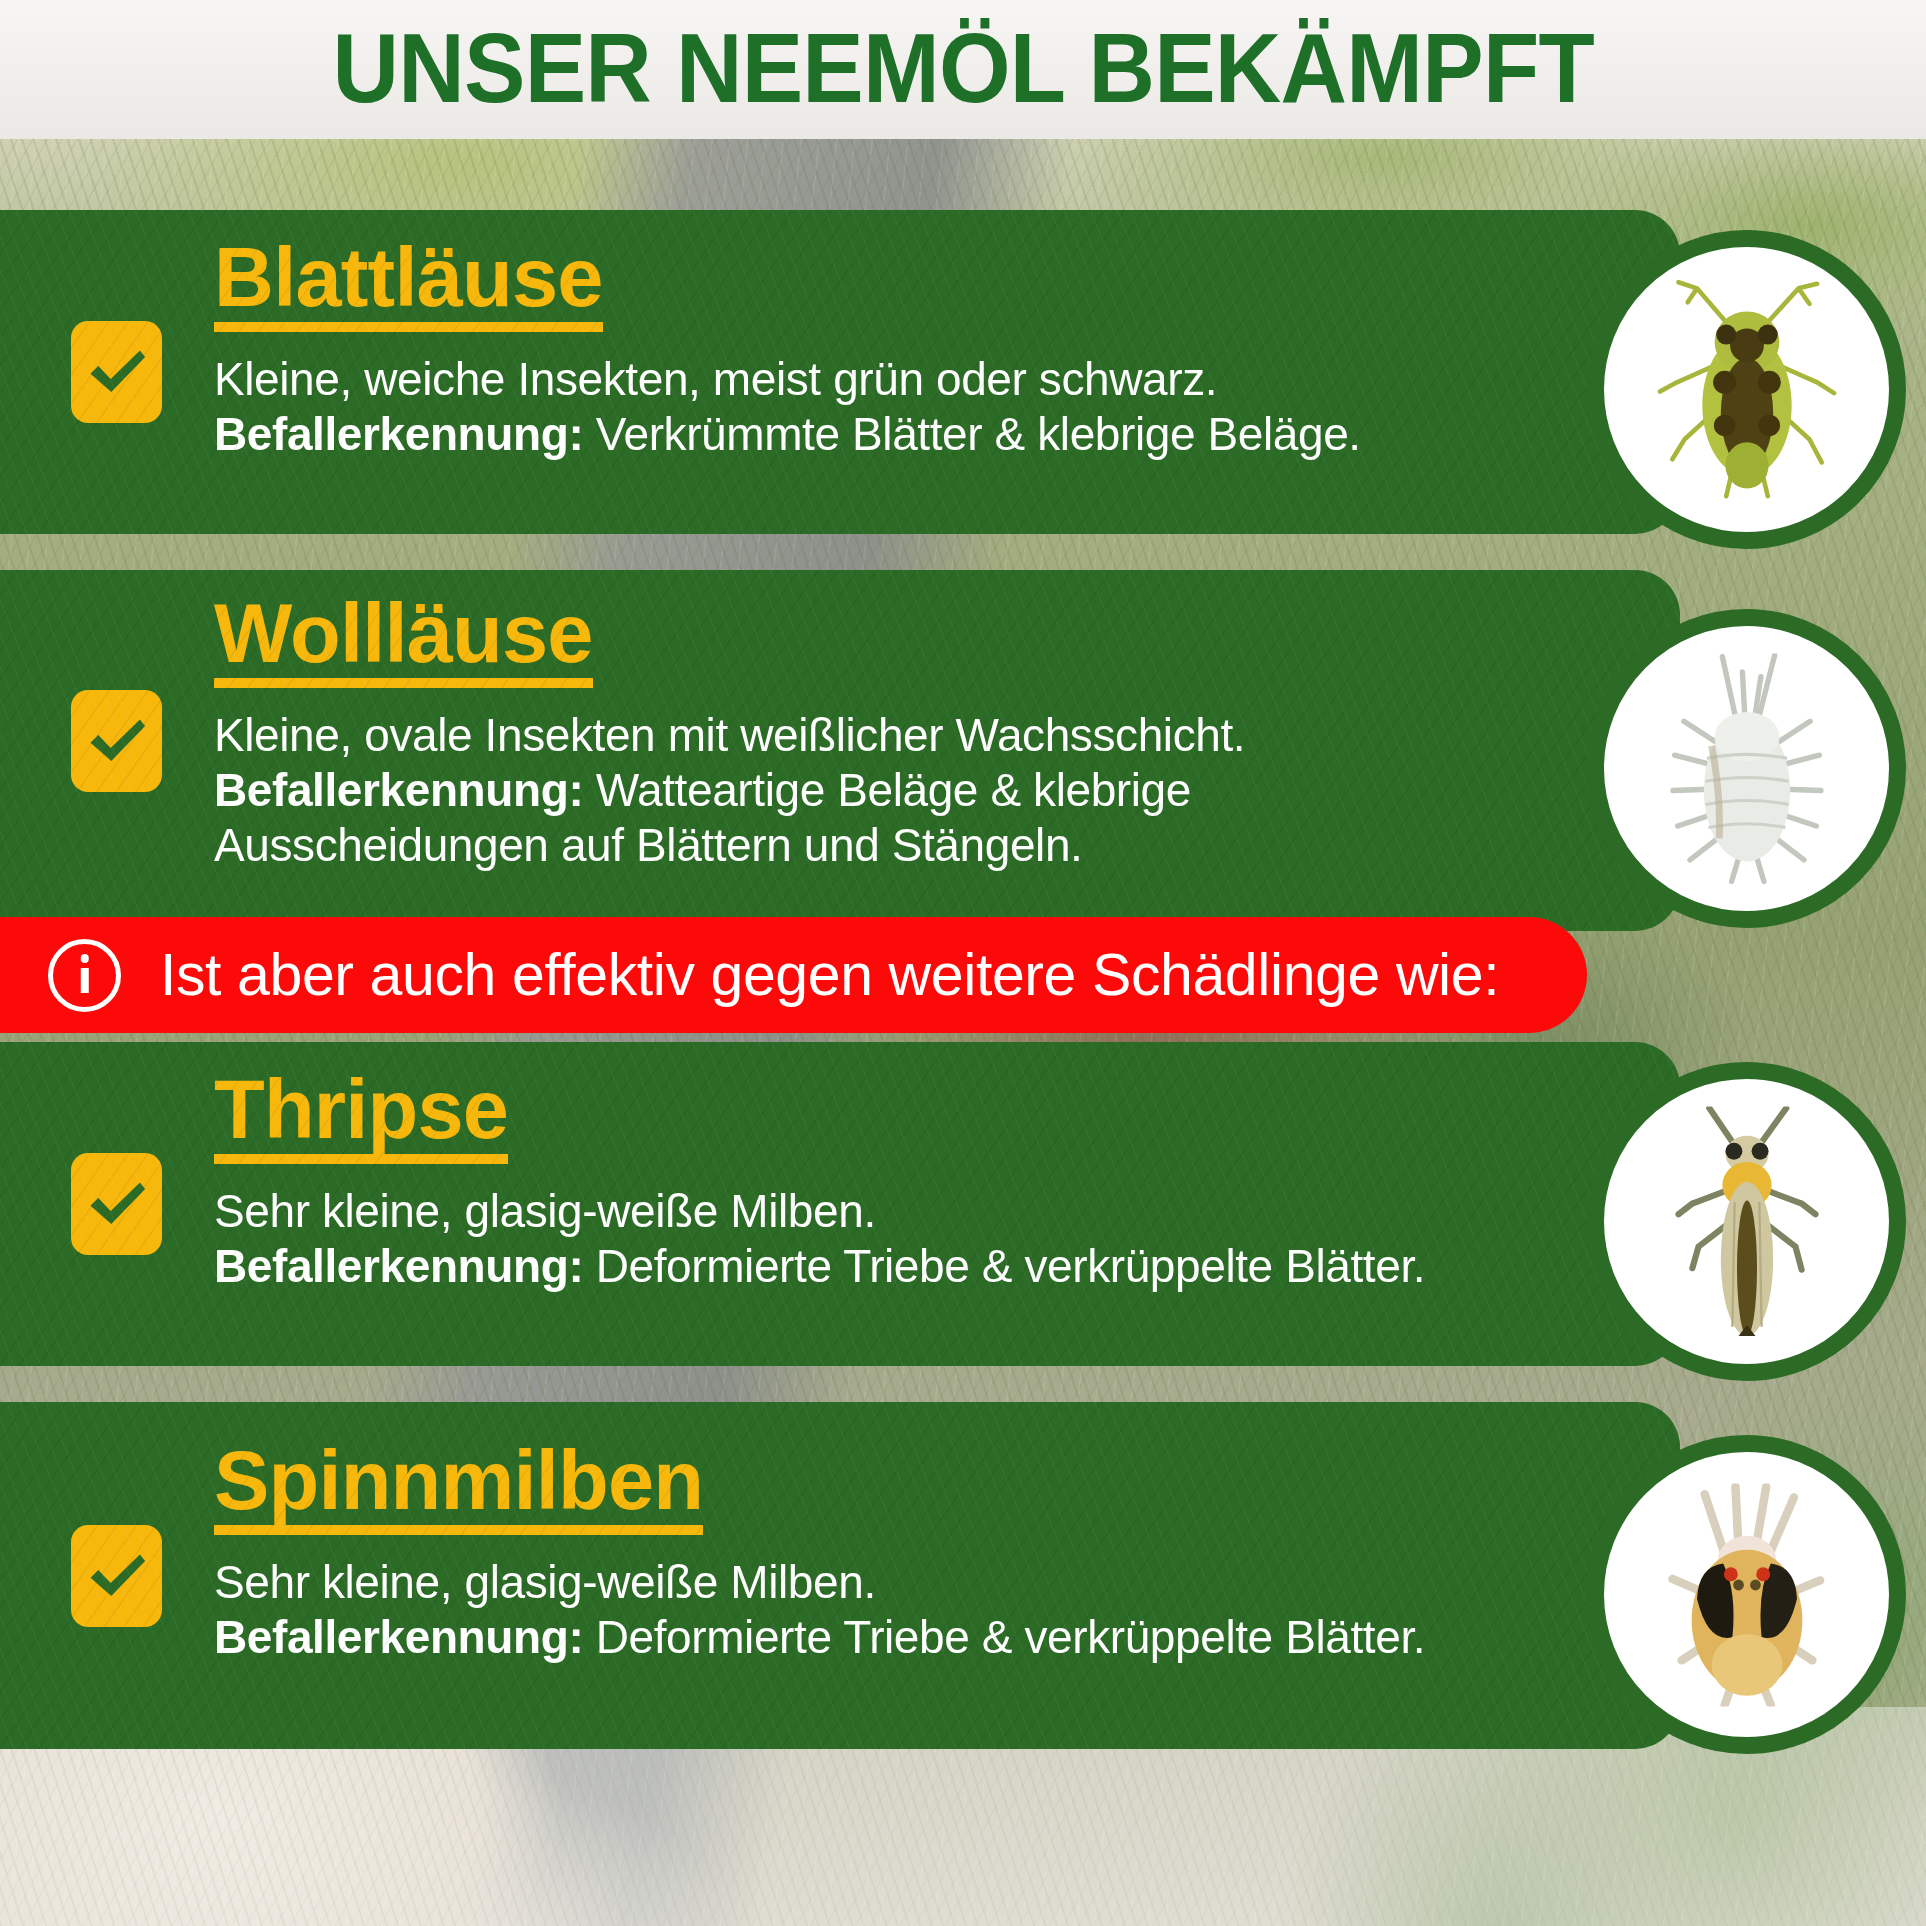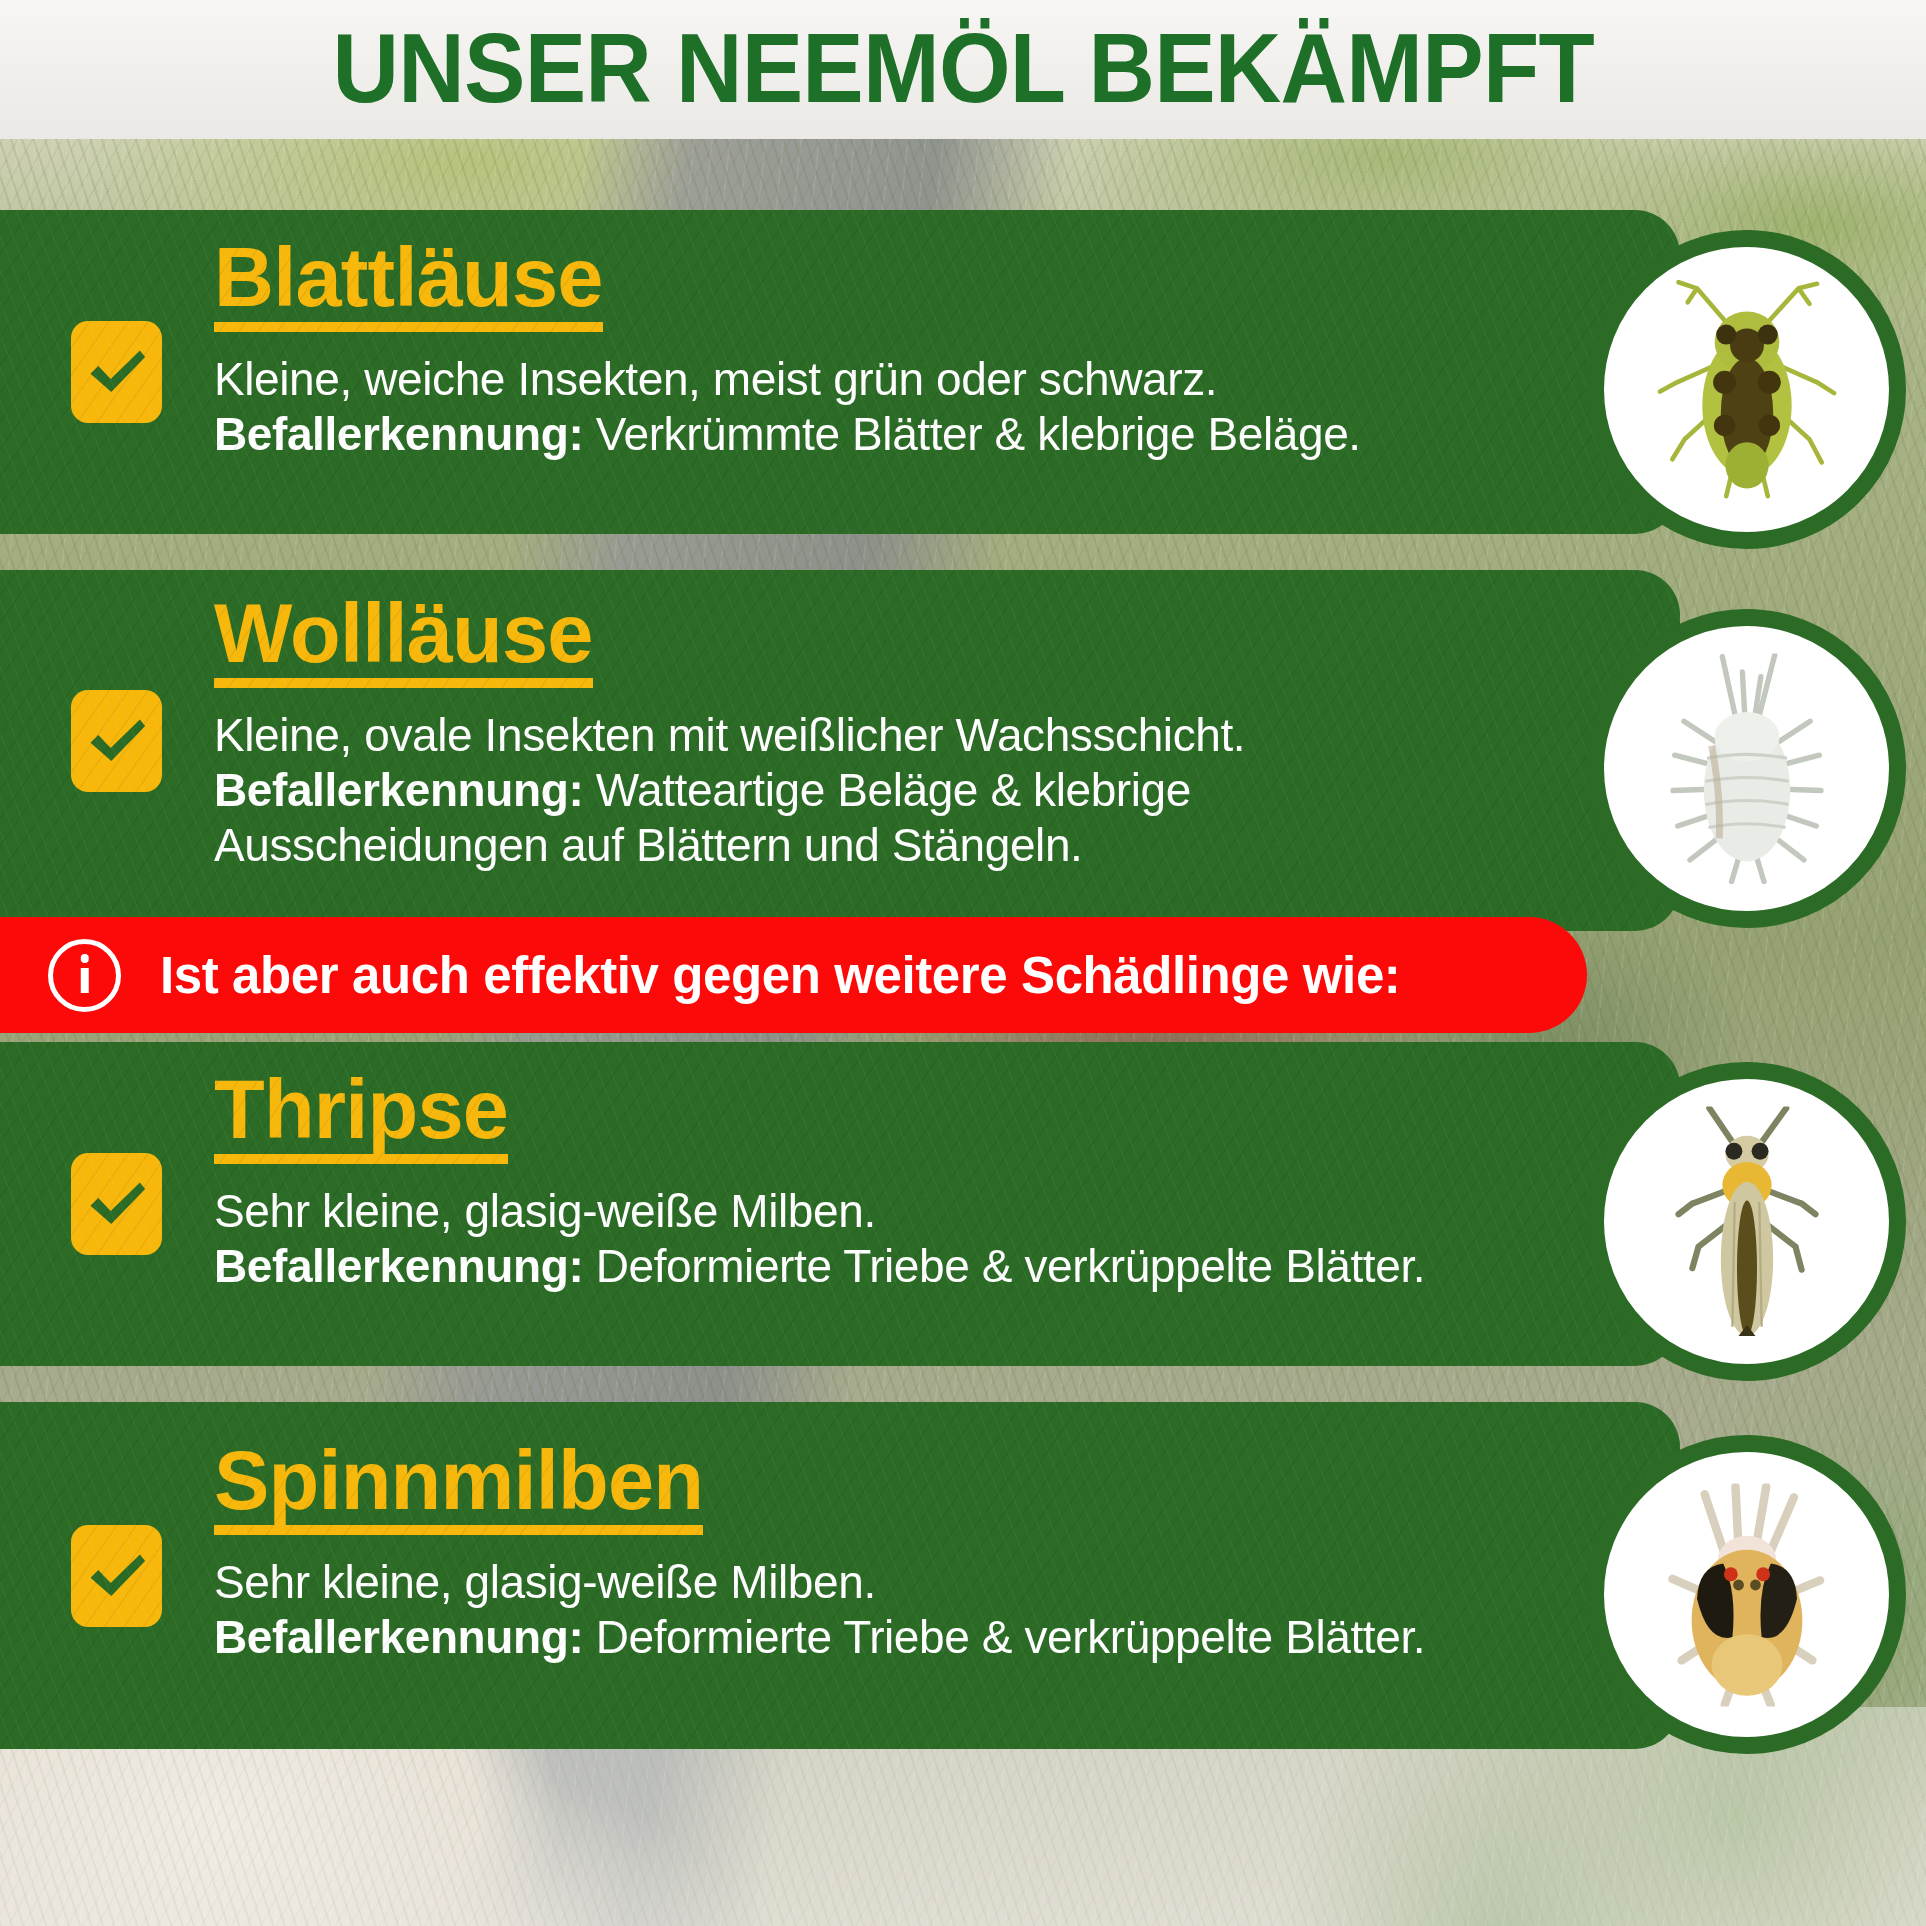--- a/index.html
+++ b/index.html
@@ -118,21 +118,21 @@
     background:#fb0a09;border-top-right-radius:58px;border-bottom-right-radius:58px;
     display:flex;align-items:center;
   }
   .info-icon{
     width:63px;height:63px;border-radius:50%;border:5.4px solid #ffffff;
     margin-left:48px;flex:0 0 auto;position:relative;
   }
   .info-icon .dot{position:absolute;left:50%;top:10.8px;transform:translateX(-50%);width:8.5px;height:8.5px;border-radius:50%;background:#fff;}
   .info-icon .stem{position:absolute;left:50%;top:24px;transform:translateX(-50%);width:8.5px;height:25.4px;background:#fff;}
   .banner-text{
-    color:#ffffff;font-size:51px;font-weight:700;margin-left:39px;letter-spacing:-0.4px;white-space:nowrap;
+    color:#ffffff;font-size:59px;font-weight:400;margin-left:39px;letter-spacing:-0.4px;white-space:nowrap;
   }
 </style>
 </head>
 <body>
 
 <div class="poster">
 
   <div class="bg-photo"></div>
   <div class="bg-texture"></div>
   <div class="bg-wash"></div>

